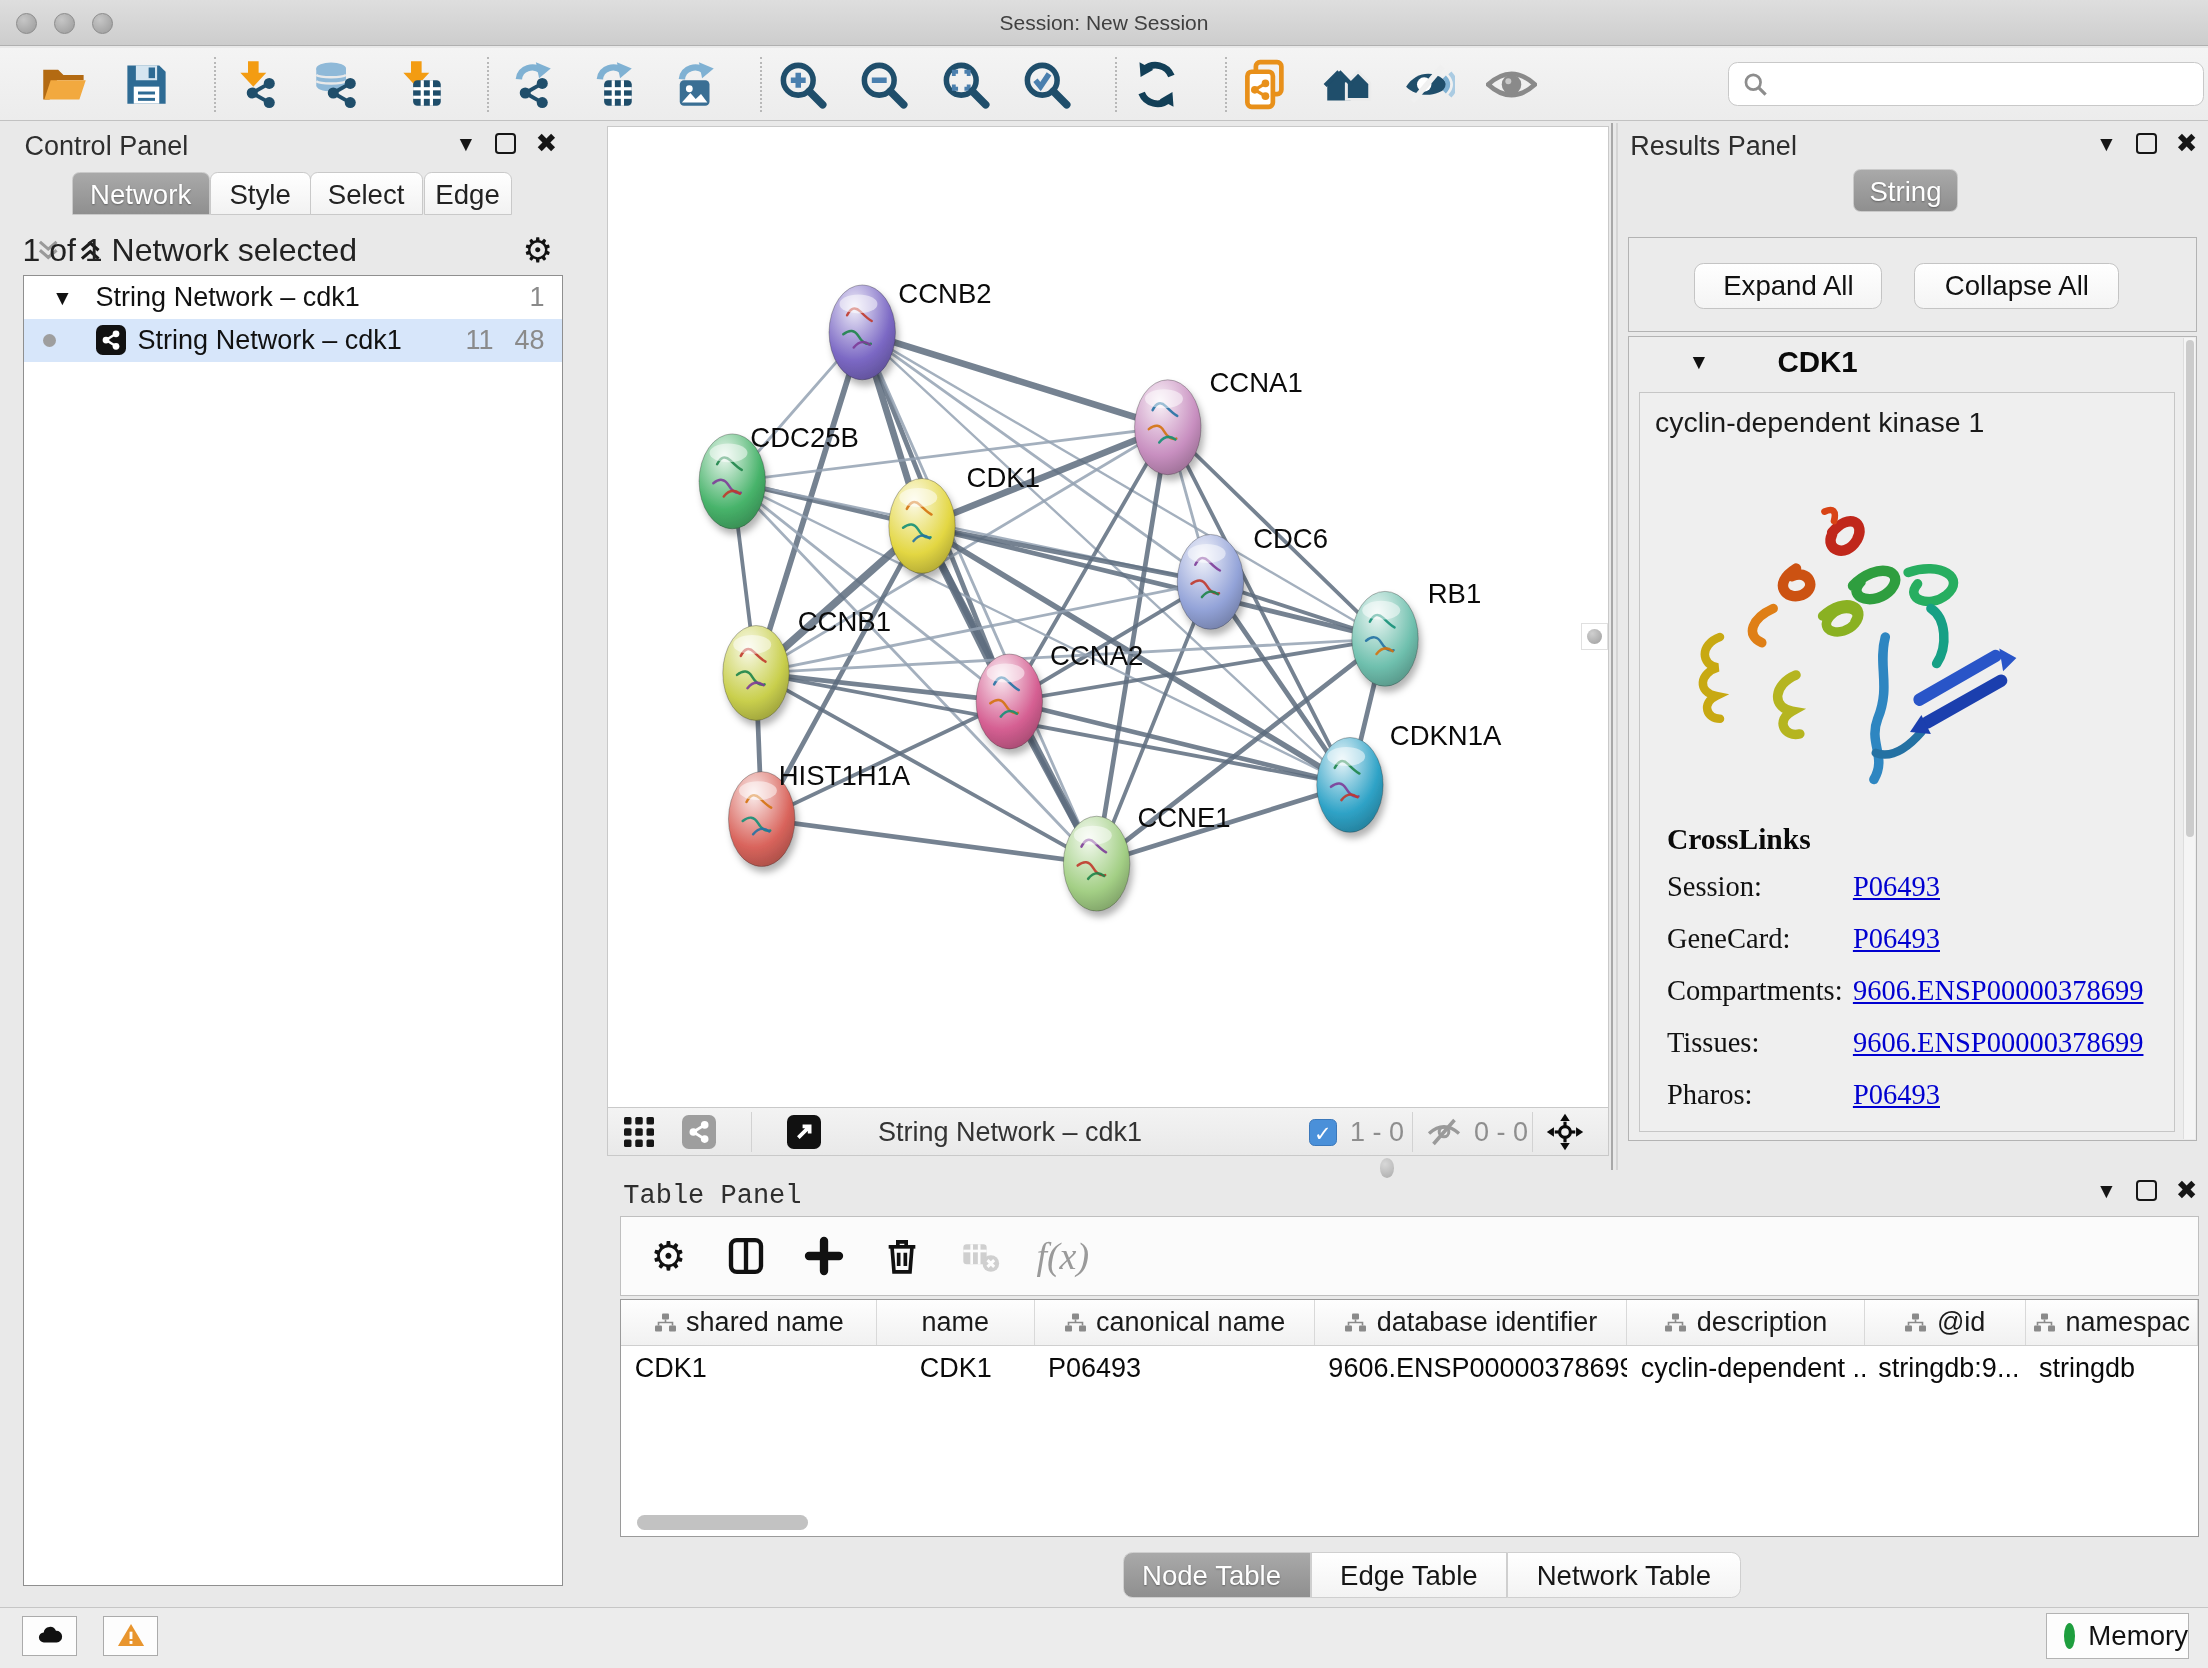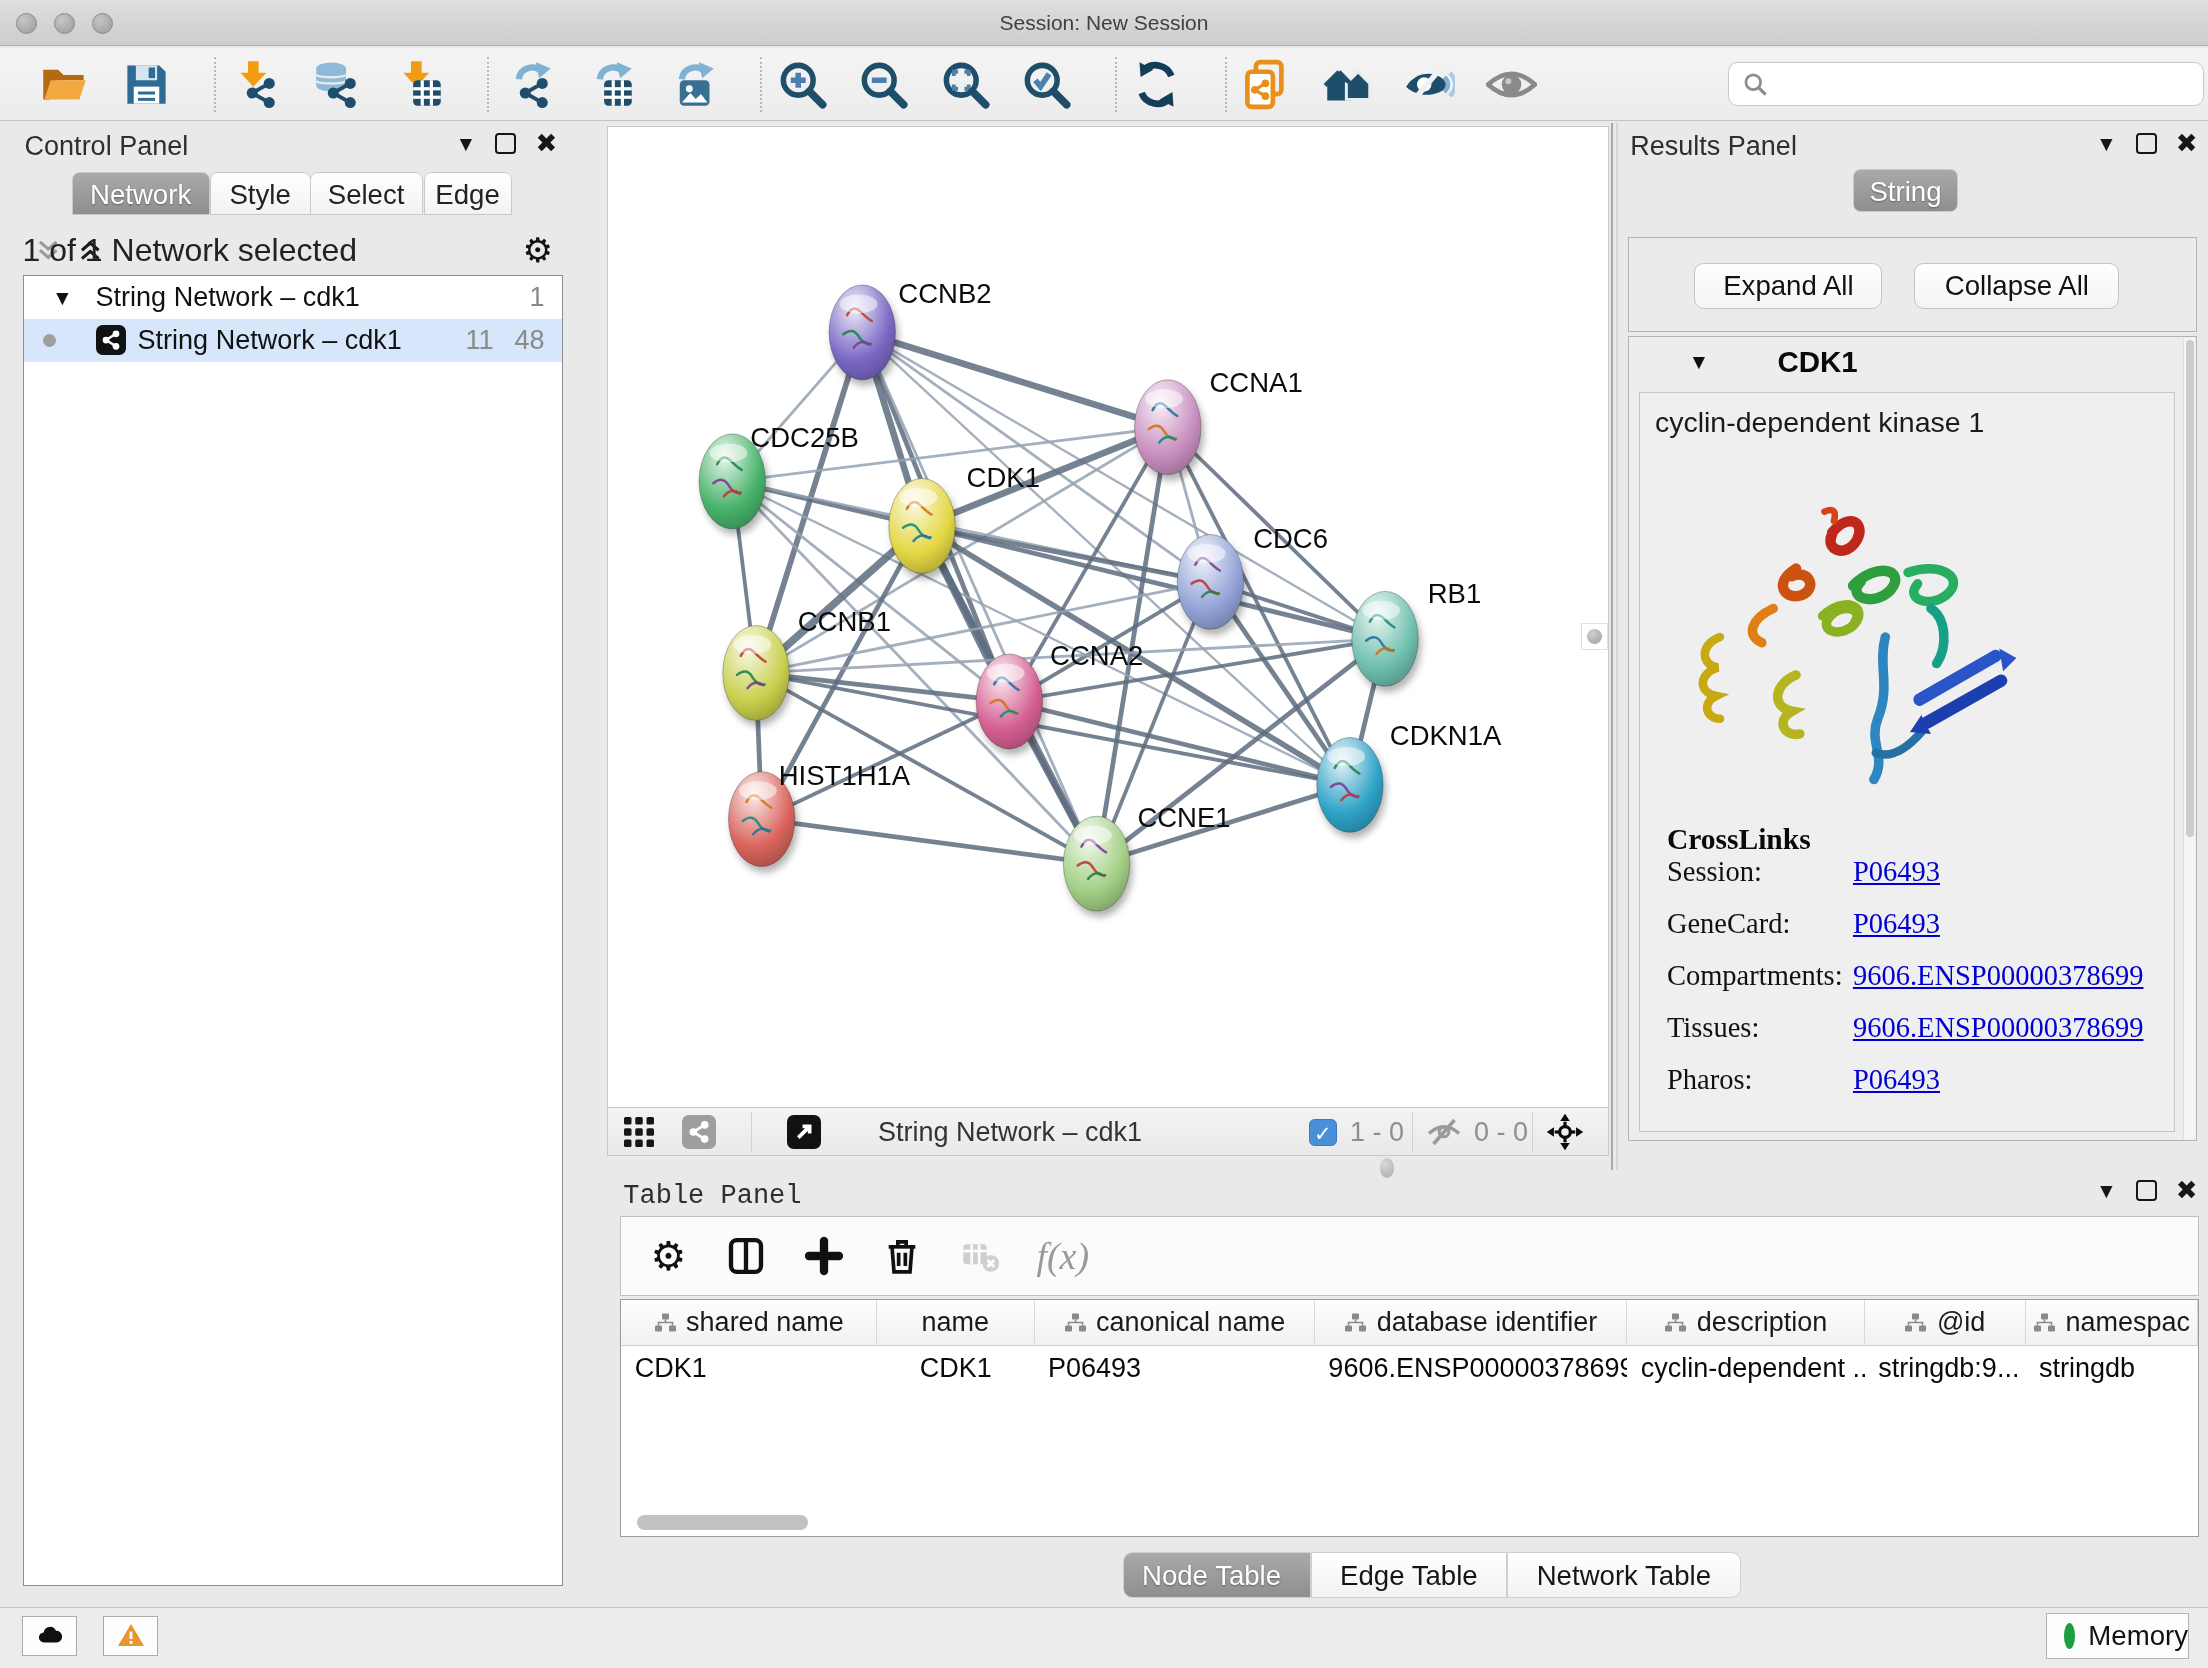--- a/index.html
+++ b/index.html
@@ -91,21 +91,21 @@
   #rp-scroll { position:absolute; right:1px; top:1px; bottom:1px; width:12.4px; background:#f5f5f5; border-left:1px solid #ddd; }
   #rp-scroll i { position:absolute; left:1.9px; top:1.9px; width:8.6px; height:62%; background:#cccccc; border-radius:4.8px; display:block; }
   #cdk-header { position:absolute; left:0; top:0; width:100%; height:53px; }
   #cdk-caret { position:absolute; left:59px; top:13.3px; }
   #cdk-gene { position:absolute; left:148px; top:7.6px; font-size:29.5px; font-weight:bold; color:#0a0a0a; }
   #cdk-box { position:absolute; left:9.5px; top:55px; width:536px; height:740px;
     background:#efefef; border:1.9px solid #c6c6c6; }
   #cdk-desc { position:absolute; left:15px; top:13.3px; font-size:28.5px; color:#1a1a1a; }
   .serif { font-family:"Liberation Serif","DejaVu Serif",serif; }
   #xl-block { position:absolute; left:27px; top:430px; width:495px; }
-  #xl-title { font-size:29.5px; font-weight:bold; color:#0a0a0a; }
+  #xl-title { font-size:29.5px; font-weight:bold; color:#0a0a0a; margin-bottom:15px; }
   .xl-row { display:flex; margin-bottom:20px; font-size:28.5px; }
   .xl-label { width:186px; color:#111; }
   .xl-link { color:#0000d0; text-decoration:underline; }
 
   
   #table-panel { position:absolute; left:609px; top:1170px; width:1600px; height:436px; }
   #tp-title { position:absolute; left:14.3px; top:11.4px;font-family:Liberation Mono, monospace; }
   #tp-toolbar { position:absolute; left:11.4px; top:46px; width:1579px; height:80px;
     background:#fbfbfb; border:1.9px solid #bfbfbf; display:flex; align-items:center; padding-left:25px; gap:34px; }
   .tp-icon { width:44px; height:44px; display:flex; align-items:center; justify-content:center; background:none; border:none; }

